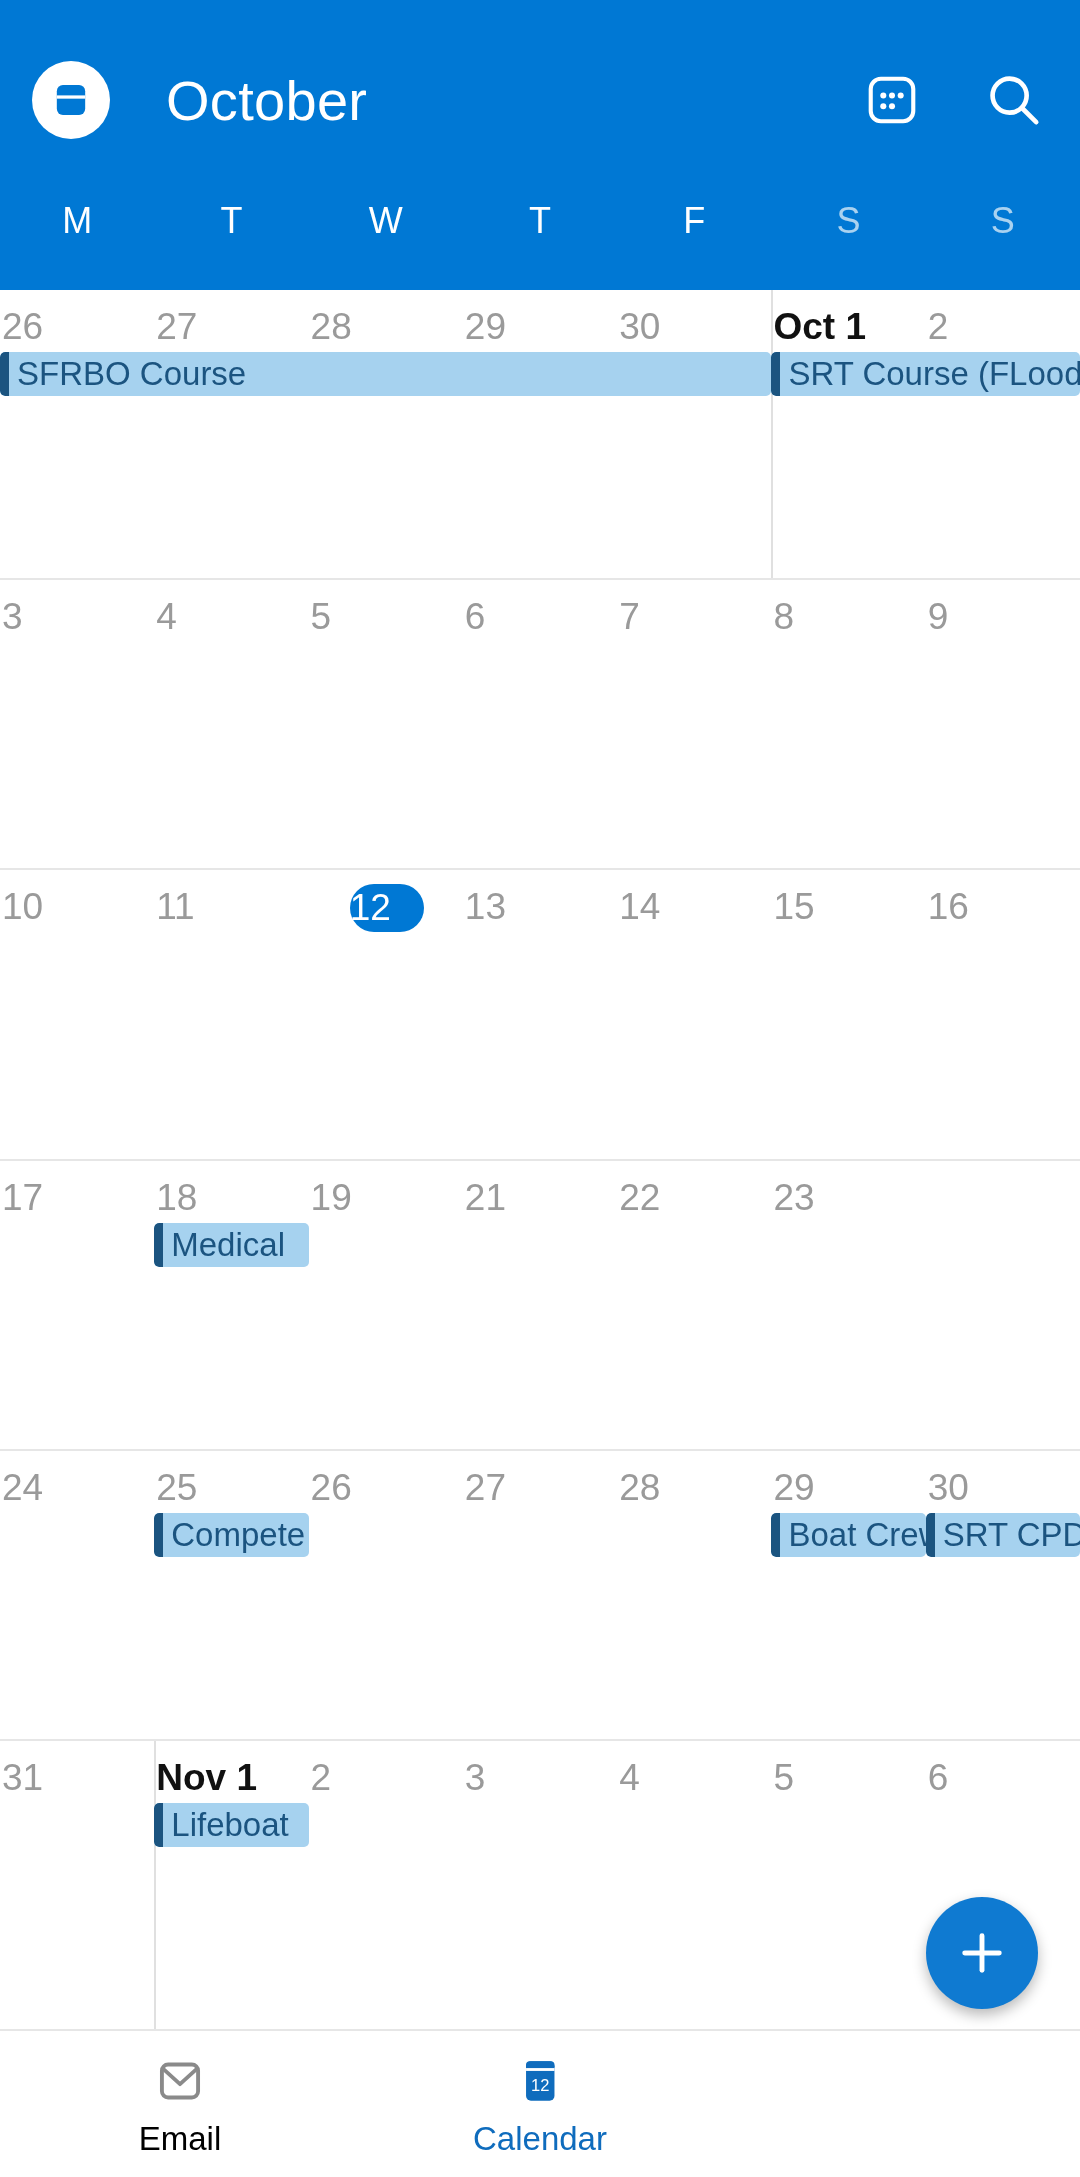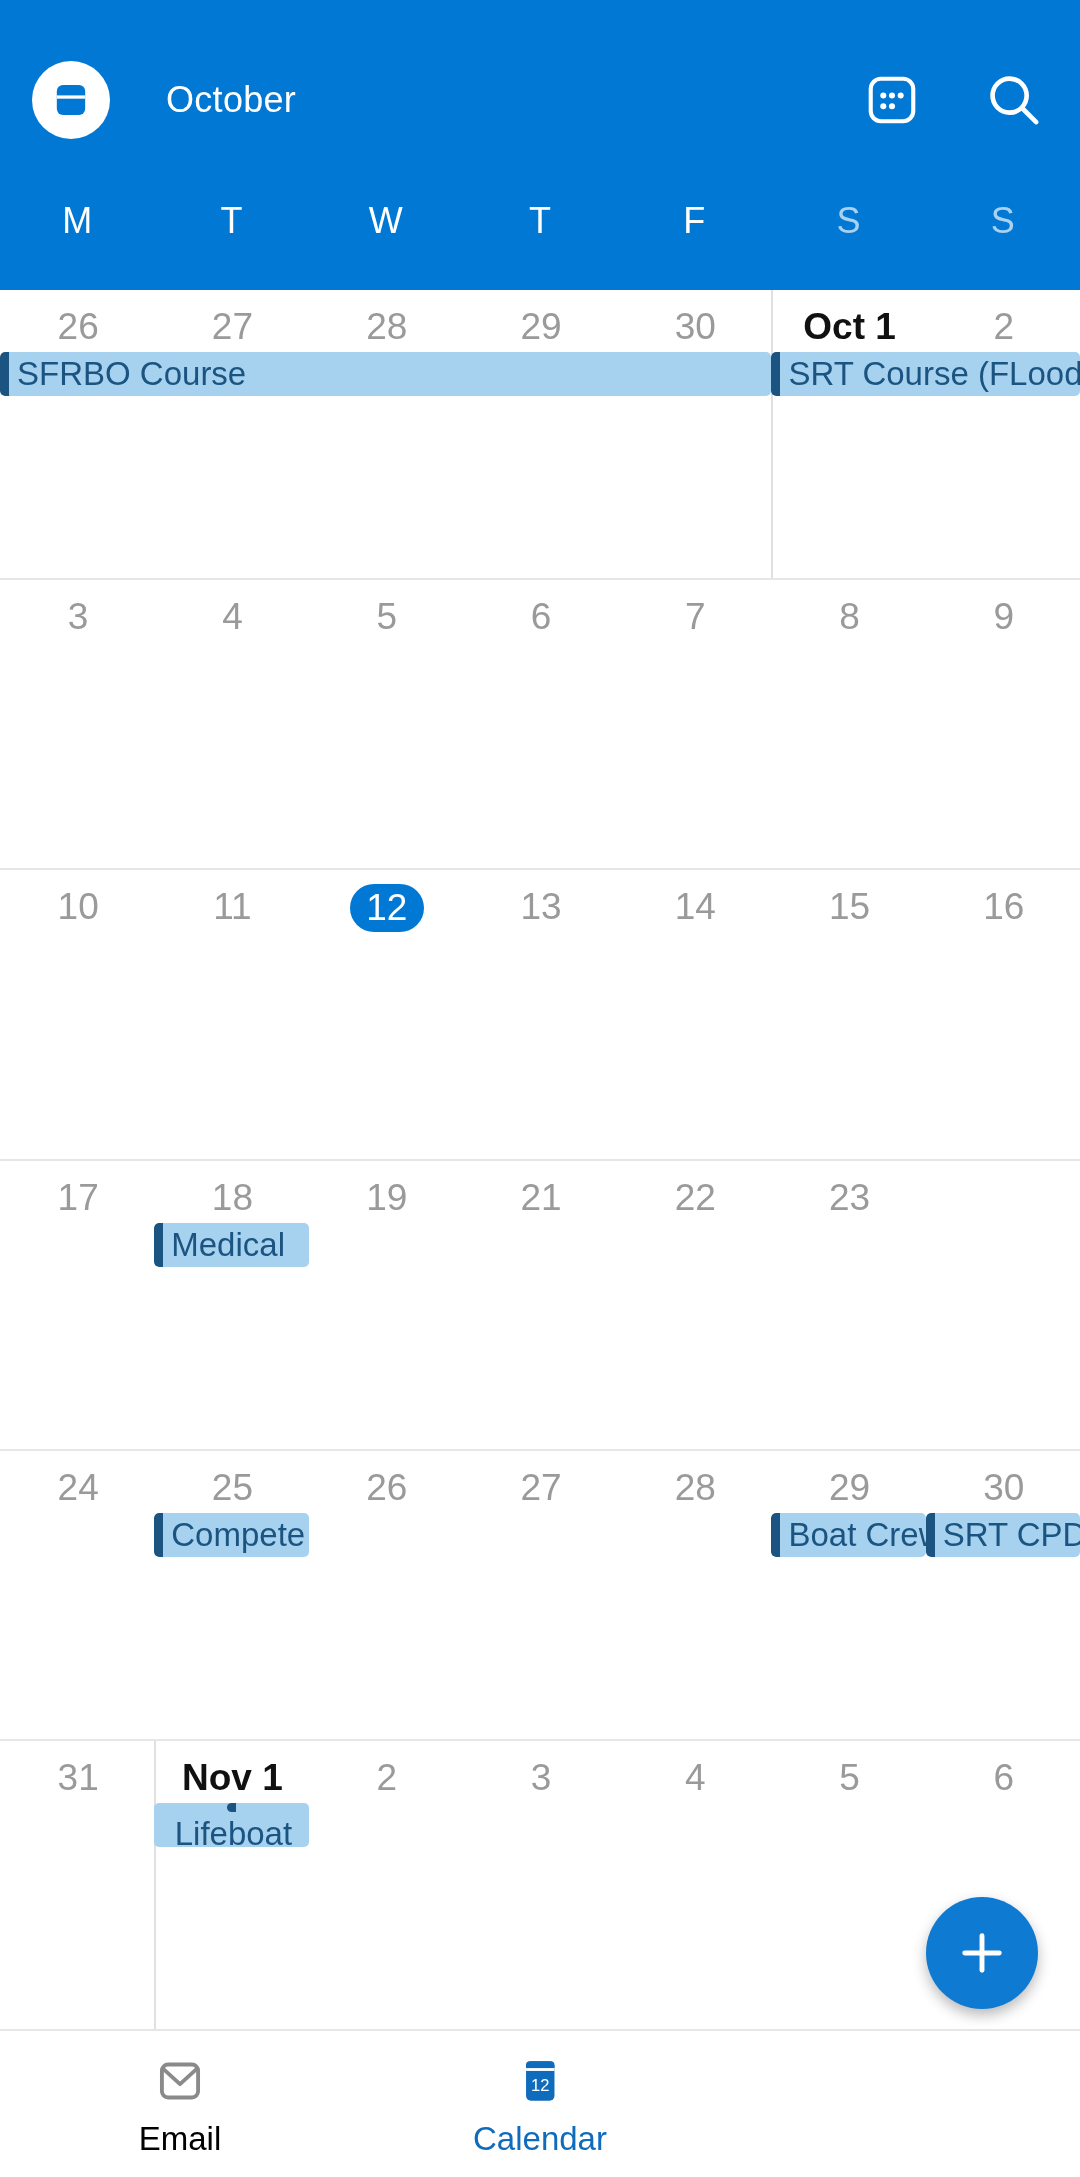--- a/index.html
+++ b/index.html
@@ -31,21 +31,21 @@
   }
   .logo {
     width:78px; height:78px; border-radius:50%;
     background:#ffffff;
     display:flex; align-items:center; justify-content:center;
     flex:0 0 78px;
   }
   .logo svg { display:block; }
   .title {
     color:#ffffff;
-    font-size:36px;
+    font-size:56px;
     font-weight:400;
     letter-spacing:0.3px;
     margin-left:56px;
     white-space:nowrap;
   }
   .header-actions {
     margin-left:auto;
     display:flex; align-items:center;
     gap:58px;
   }
@@ -84,21 +84,20 @@
   .week:first-child { border-top:none; }
   .day {
     position:relative;
     border-left:2px solid transparent;
     padding-top:14px;
     min-width:0;
   }
   .day.monthstart { border-left:2px solid #E0E0E0; }
   .daynum {
     display:block;
-    text-align:center;
     font-size:37px;
     color:#9A9A9A;
     font-weight:400;
     line-height:46px;
     height:46px;
   }
   .day.bold .daynum { color:#111111; font-weight:700; }
   .day.today .daynum {
     color:#ffffff;
     background:#0078D4;
@@ -378,21 +377,21 @@
         <div class="day">
           <span class="daynum">4</span>
         </div>
         <div class="day">
           <span class="daynum">5</span>
         </div>
         <div class="day">
           <span class="daynum">6</span>
         </div>
         <div class="ev-layer">
-          <div class="event" style="left: 14.2857%; width: 14.2857%; flex-direction: column;">
+          <div class="event" style="left: 14.2857%; width: 14.2857%;">
             <div class="bar"></div>
             <div class="label">Lifeboat</div>
           </div>
         </div>
       </div>
     </div>
 
   <div class="fab">
     <svg width="56" height="56" viewBox="0 0 24 24" aria-hidden="true">
       <line x1="12" y1="4.6" x2="12" y2="19.4" stroke="#ffffff" stroke-width="2.1" stroke-linecap="round"></line>

